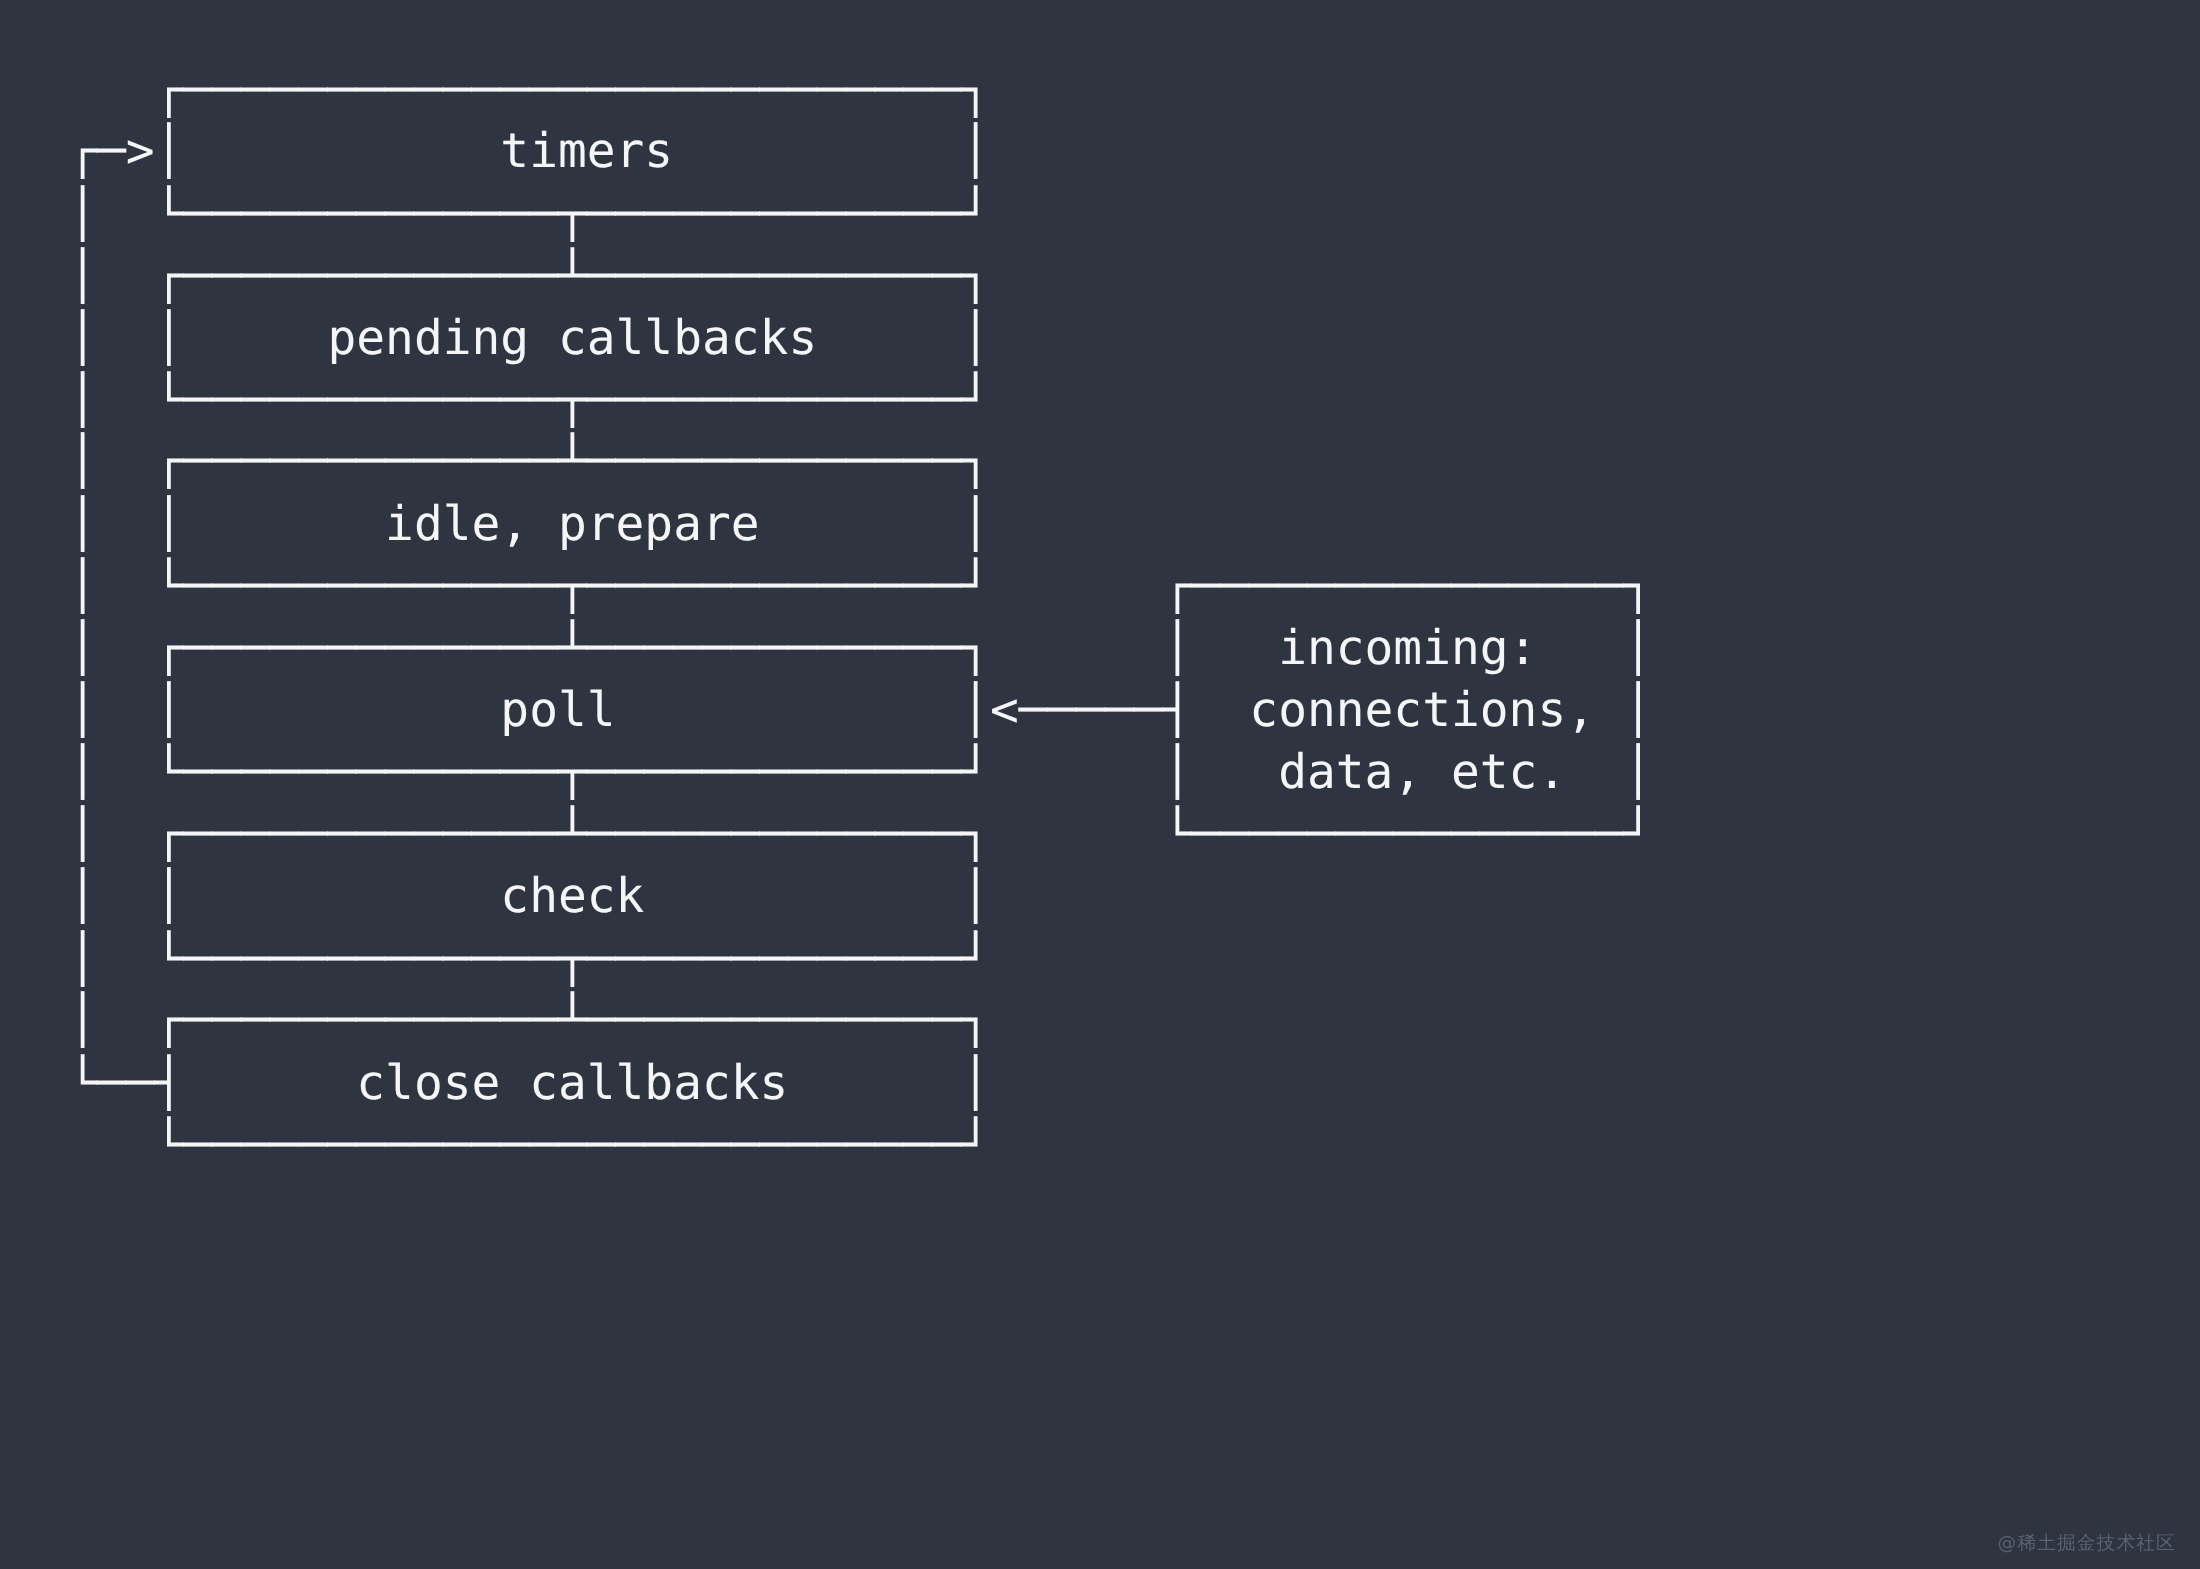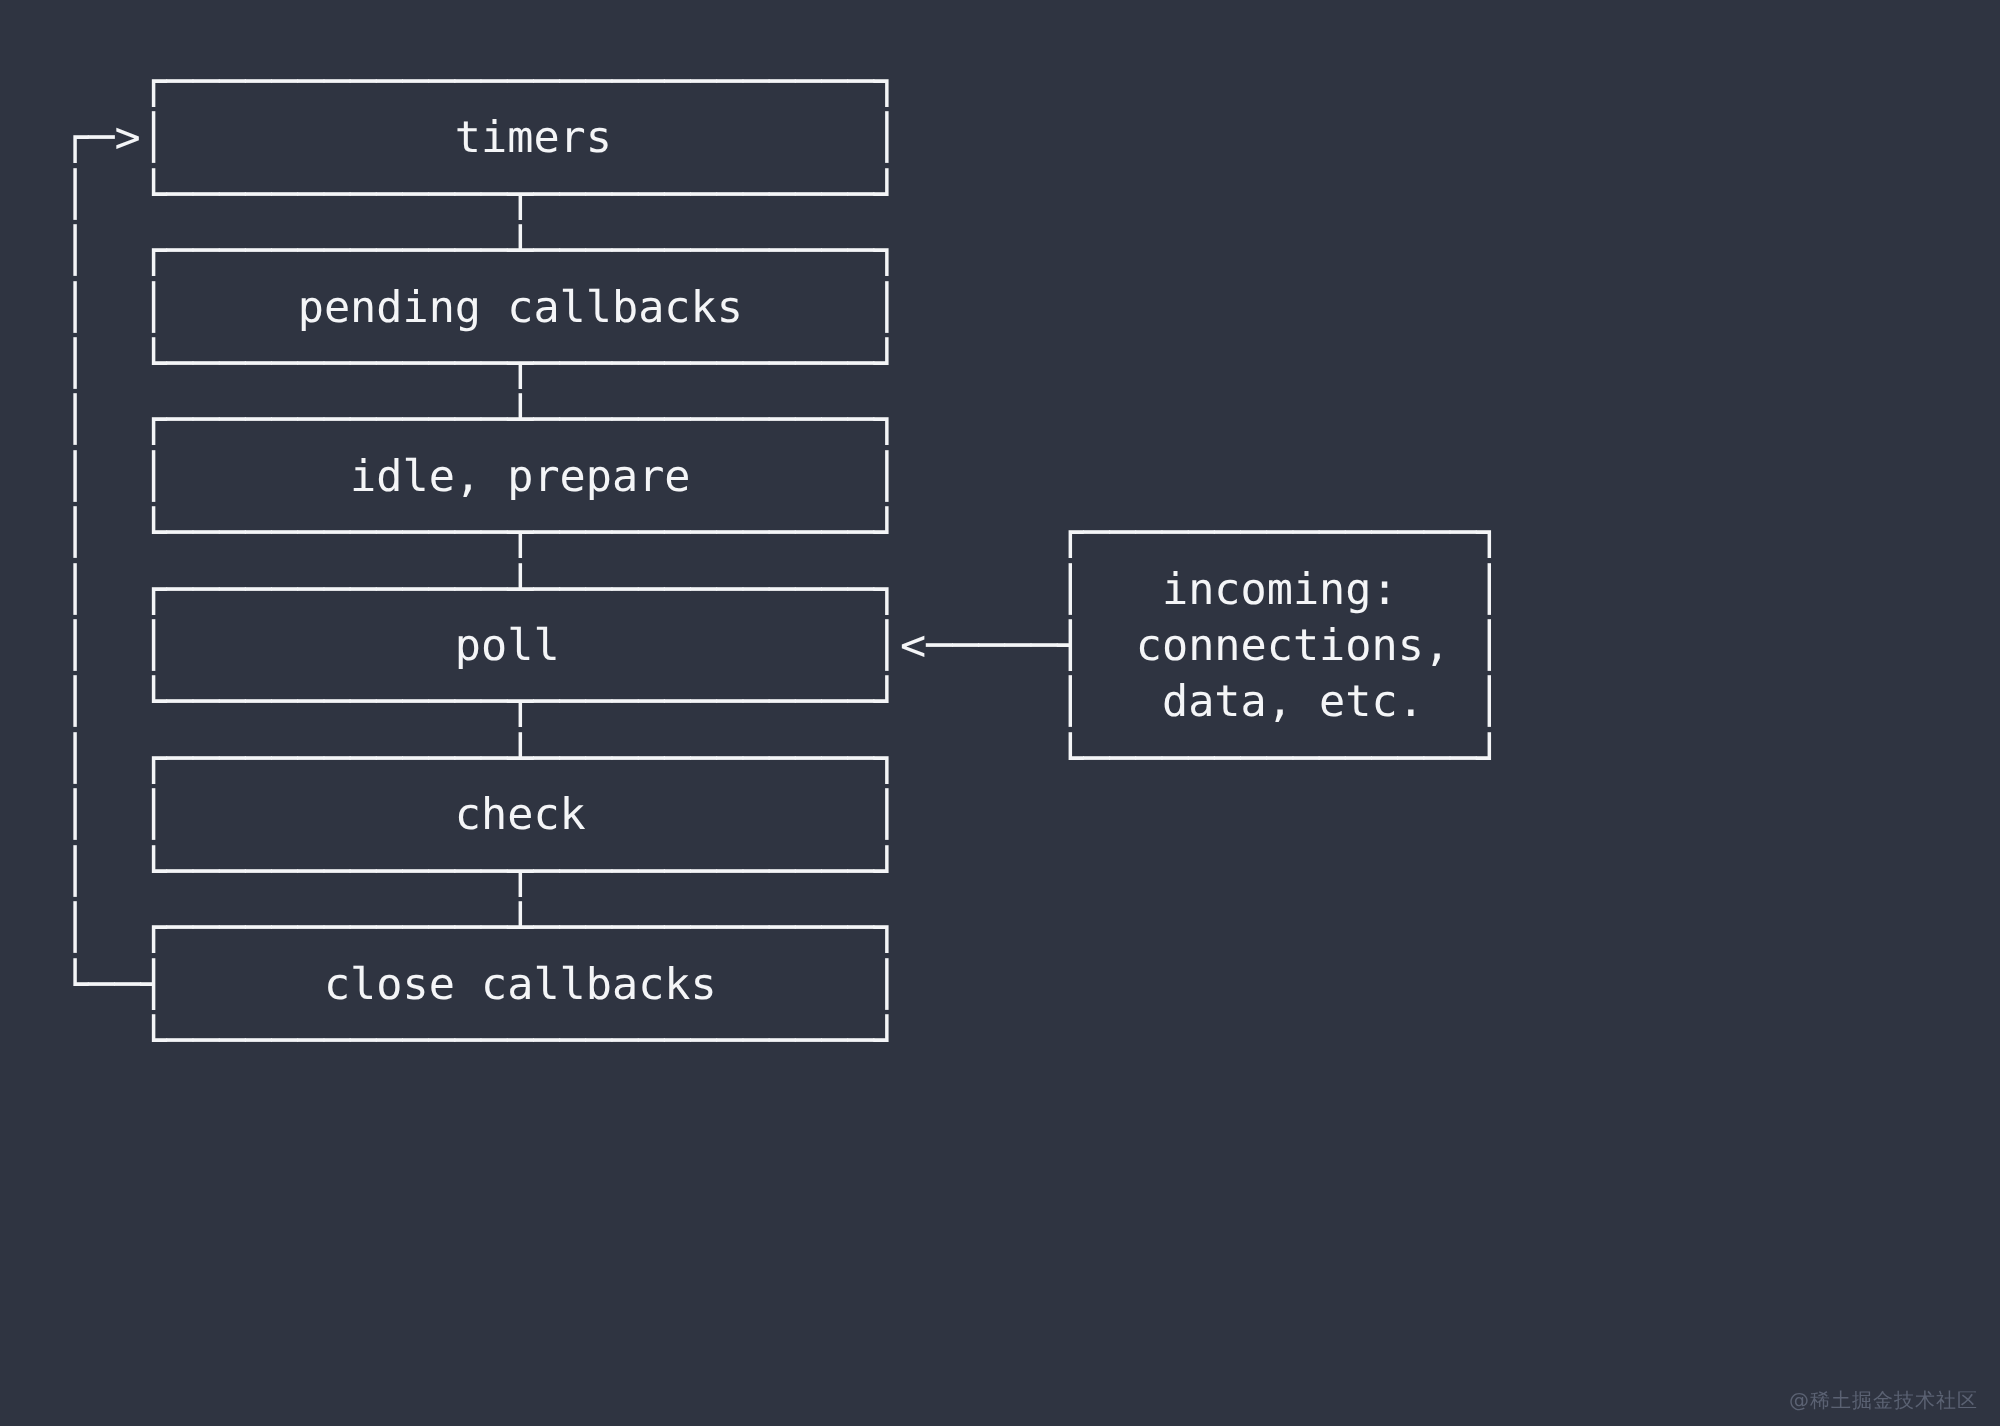--- a/index.html
+++ b/index.html
@@ -39,21 +39,21 @@
     text-rendering: geometricPrecision;
   }
 
   
   #watermark {
     position: absolute;
     right: 22px;
     bottom: 12px;
     color: #5b6273;
     font-family: "DejaVu Sans", "Liberation Sans", sans-serif;
-    font-size: 20px;
+    font-size: 17px;
     letter-spacing: 1px;
     white-space: pre;
     user-select: none;
   }
 </style>
 </head>
 <body style="background: rgb(47, 52, 65);">
 
 <div id="stage" style="background: rgb(47, 52, 65);">
 

